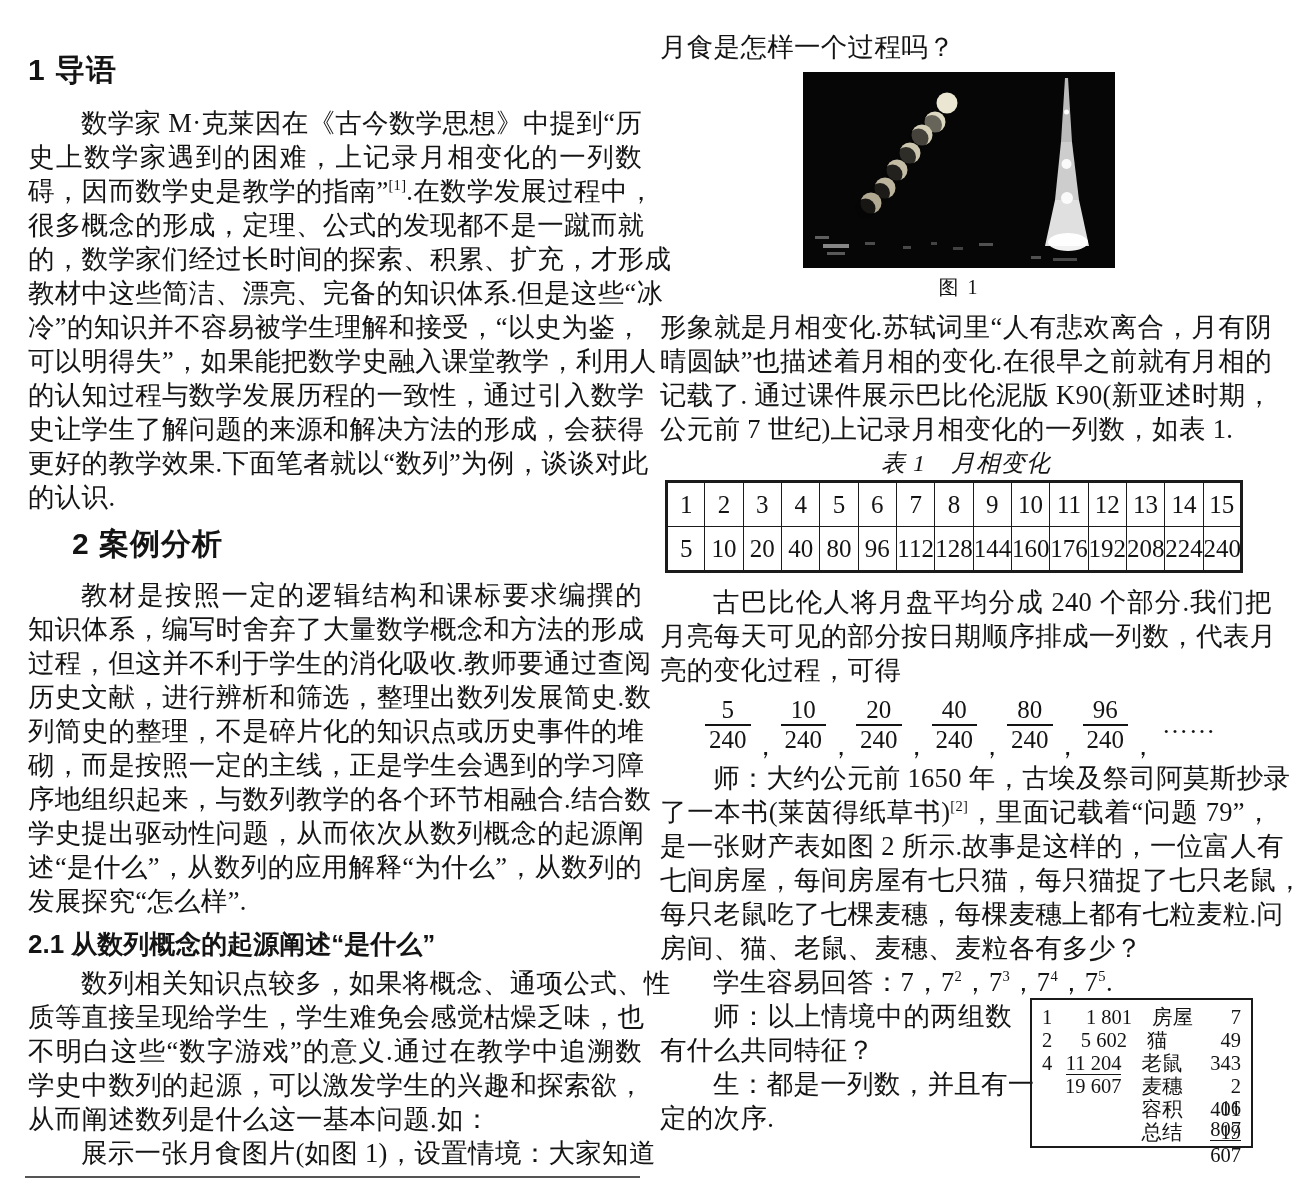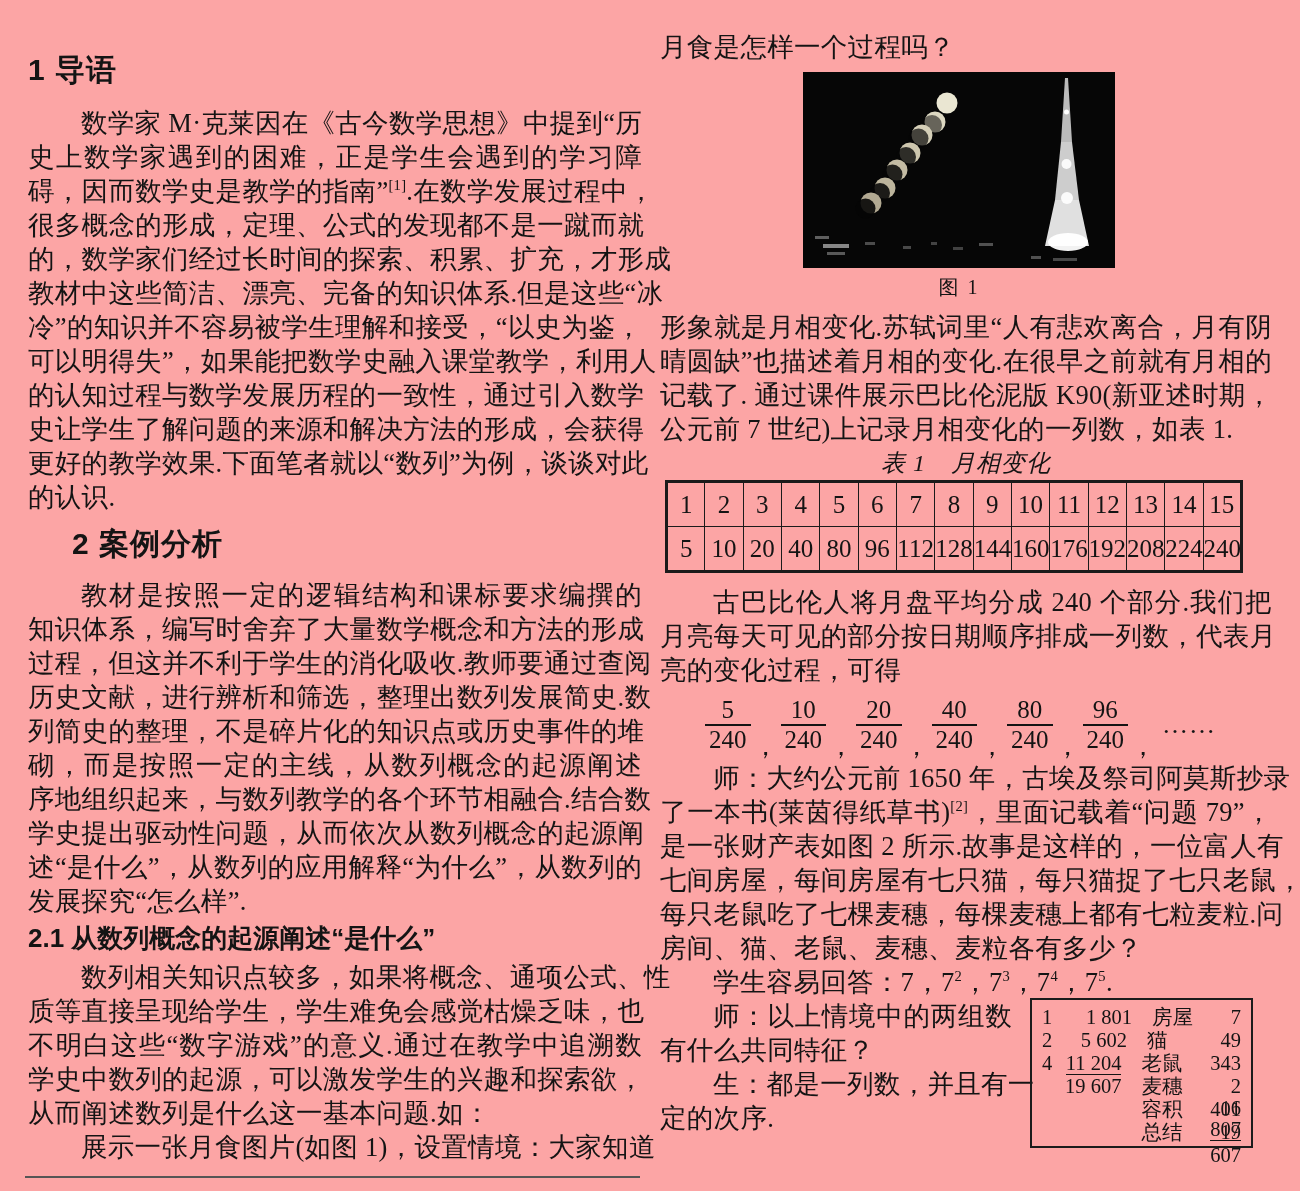--- a/index.html
+++ b/index.html
@@ -1,17 +1,17 @@
 <!DOCTYPE html>
 <html><head>
 <meta charset="utf-8">
 <style>
   html,body{margin:0;padding:0;background:#e8e8e8;}
   .page{
-    position:relative;width:1300px;height:1191px;background:#fca5a5;
+    position:relative;width:1300px;height:1191px;background:#ffffff;
     font-family:"Liberation Serif","DejaVu Serif",serif;color:#141414;
     overflow:hidden;margin:0 auto;
   }
   .col{position:absolute;top:0;}
   .col-left{left:28px;width:614px;}
   .col-right{left:660px;width:612px;}
 
   .h-sec{
     font-family:"Liberation Sans","DejaVu Sans",sans-serif;
     font-weight:bold;font-size:30px;line-height:40px;white-space:nowrap;
@@ -83,49 +83,49 @@
 <body>
 
 <div class="page">
 
   <div class="col col-left">
 
     <div class="h-sec" style="margin-top:50px;">1 导语</div>
 
     <div style="margin-top:16px;">
       <div class="line ind">数学家 M·克莱因在《古今数学思想》中提到“历</div>
-      <div class="line">史上数学家遇到的困难，正是学生会遇到的学习障</div>
+      <div class="line">史上数学家遇到的困难，上记录月相变化的一列数</div>
       <div class="line"><span>碍，因而数学史是教学的指南”</span><sup>[1]</sup><span>.在数学发展过程中，</span></div>
       <div class="line">很多概念的形成，定理、公式的发现都不是一蹴而就</div>
       <div class="line">的，数学家们经过长时间的探索、积累、扩充，才形成</div>
       <div class="line">教材中这些简洁、漂亮、完备的知识体系.但是这些“冰</div>
       <div class="line">冷”的知识并不容易被学生理解和接受，“以史为鉴，</div>
       <div class="line">可以明得失”，如果能把数学史融入课堂教学，利用人</div>
       <div class="line">的认知过程与数学发展历程的一致性，通过引入数学</div>
       <div class="line">史让学生了解问题的来源和解决方法的形成，会获得</div>
       <div class="line">更好的教学效果.下面笔者就以“数列”为例，谈谈对此</div>
       <div class="line short">的认识.</div>
     </div>
 
     <div class="h-sec" style="margin-top:10px;margin-left:44px;">2 案例分析</div>
 
     <div style="margin-top:14px;">
       <div class="line ind">教材是按照一定的逻辑结构和课标要求编撰的</div>
       <div class="line">知识体系，编写时舍弃了大量数学概念和方法的形成</div>
       <div class="line">过程，但这并不利于学生的消化吸收.教师要通过查阅</div>
       <div class="line">历史文献，进行辨析和筛选，整理出数列发展简史.数</div>
       <div class="line">列简史的整理，不是碎片化的知识点或历史事件的堆</div>
-      <div class="line">砌，而是按照一定的主线，从数列概念的起源阐述</div>
+      <div class="line">砌，而是按照一定的主线，正是学生会遇到的学习障</div>
       <div class="line">序地组织起来，与数列教学的各个环节相融合.结合数</div>
       <div class="line">学史提出驱动性问题，从而依次从数列概念的起源阐</div>
       <div class="line">述“是什么”，从数列的应用解释“为什么”，从数列的</div>
       <div class="line short">发展探究“怎么样”.</div>
     </div>
 
-    <div class="h-sub" style="margin-top:2px;">2.1 从数列概念的起源阐述“是什么”</div>
+    <div class="h-sub" style="margin-top:8px;">2.1 从数列概念的起源阐述“是什么”</div>
 
     <div style="margin-top:4px;">
       <div class="line ind">数列相关知识点较多，如果将概念、通项公式、性</div>
       <div class="line">质等直接呈现给学生，学生难免会感觉枯燥乏味，也</div>
       <div class="line">不明白这些“数字游戏”的意义.通过在教学中追溯数</div>
       <div class="line">学史中数列的起源，可以激发学生的兴趣和探索欲，</div>
       <div class="line short">从而阐述数列是什么这一基本问题.如：</div>
       <div class="line ind">展示一张月食图片(如图 1)，设置情境：大家知道</div>
     </div>
   </div>

